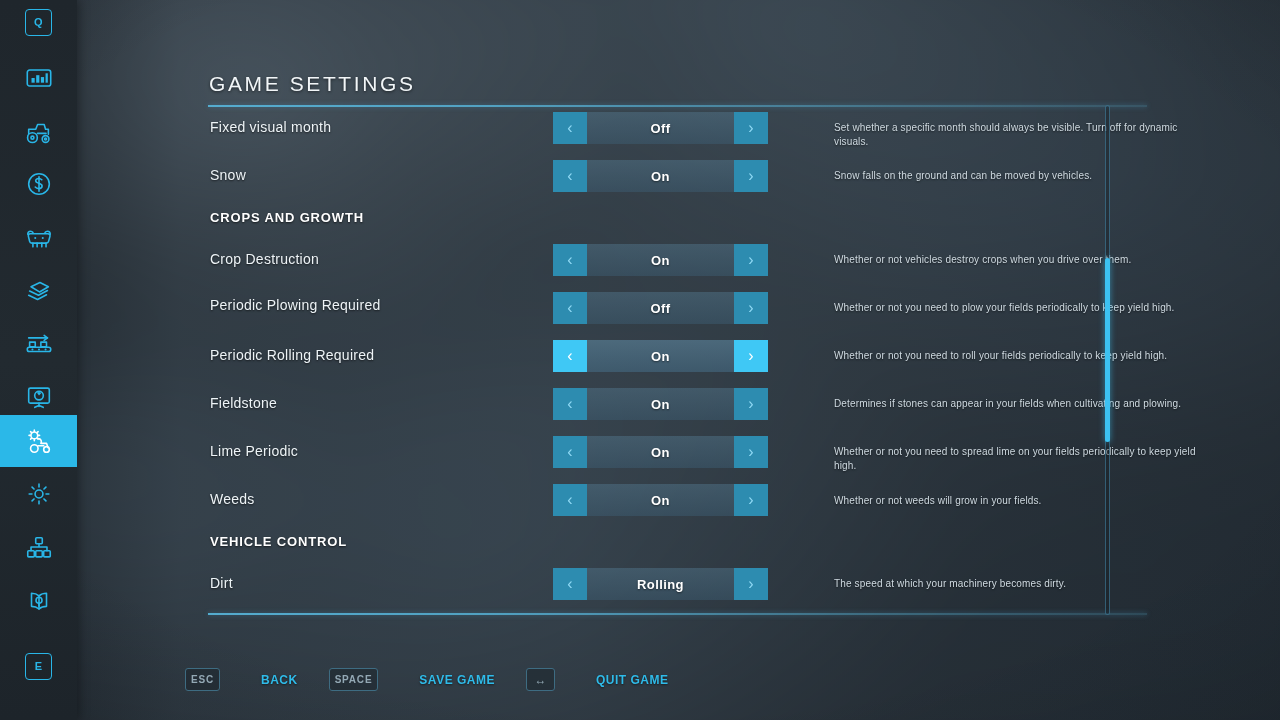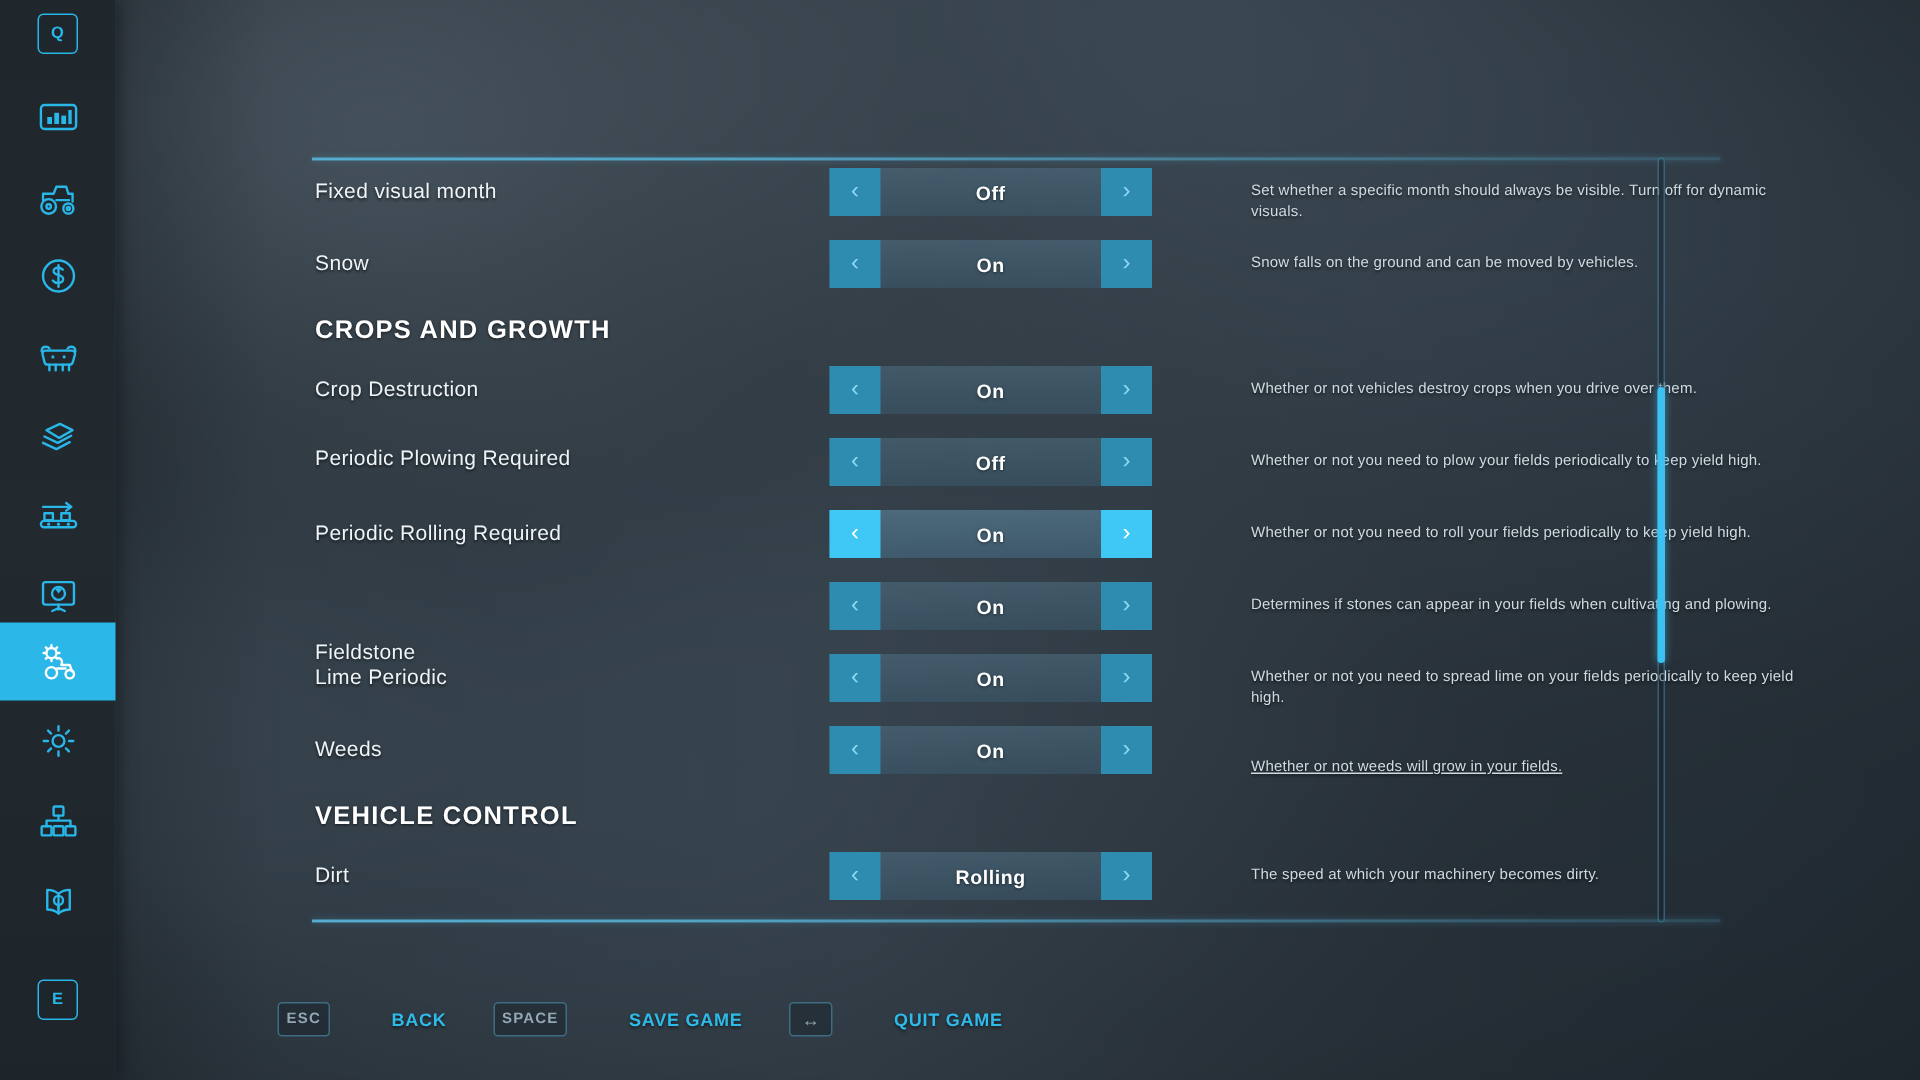--- a/index.html
+++ b/index.html
@@ -76,21 +76,21 @@
     overflow:hidden;
   }
 
   .row { position:absolute; left:0; width:1005px; }
   .row-label {
     position:absolute; left:2px; font-size:14px; color:#eef4f7; font-weight:400;
     letter-spacing:.25px; white-space:nowrap;
     text-shadow:0 1px 2px rgba(0,0,0,.6);
   }
   .section-head {
-    position:absolute; left:2px; font-size:17px; color:#ffffff; font-weight:bold;
+    position:absolute; left:2px; font-size:13px; color:#ffffff; font-weight:bold;
     letter-spacing:.85px; text-shadow:0 1px 2px rgba(0,0,0,.6);
   }
 
   
   .stepper {
     position:absolute; left:345px; width:215px; height:32px;
     display:flex; align-items:stretch;
     background:linear-gradient(180deg, rgba(86,126,150,.42), rgba(62,98,122,.42));
   }
   .stepper .arrow {
@@ -273,20 +273,21 @@
           <path d="M16 18.4v3"></path>
         </svg>
       </span>
     </div>
     <div class="side-item" style="position: absolute; top: 640px;">
       <div class="keycap">E</div>
     </div>
   </div>
 
 <div id="content">
+  <div id="page-title">GAME SETTINGS</div>
   <div class="divider" id="divider-top"></div>
   <div class="divider" id="divider-bottom"></div>
 
   <div id="list-area">
       <div class="row" style="top: 0px;">
         <div class="row-label" style="top: 11px;">Fixed visual month</div>
         <div class="stepper" style="top: 4px;">
           <div class="arrow">‹</div>
           <div class="val">Off</div>
           <div class="arrow">›</div>
@@ -326,21 +327,21 @@
       <div class="row" style="top: 0px;">
         <div class="row-label" style="top: 239px;">Periodic Rolling Required</div>
         <div class="stepper selected" style="top: 232px;">
           <div class="arrow">‹</div>
           <div class="val">On</div>
           <div class="arrow">›</div>
         </div>
         <div class="row-desc" style="top: 241px;">Whether or not you need to roll your fields periodically to keep yield high.</div>
       </div>
       <div class="row" style="top: 0px;">
-        <div class="row-label" style="top: 287px; margin-top: 31px;">Fieldstone</div>
+        <div class="row-label" style="top: 287px;">Fieldstone</div>
         <div class="stepper" style="top: 280px;">
           <div class="arrow">‹</div>
           <div class="val">On</div>
           <div class="arrow">›</div>
         </div>
         <div class="row-desc" style="top: 289px;">Determines if stones can appear in your fields when cultivating and plowing.</div>
       </div>
       <div class="row" style="top: 0px;">
         <div class="row-label" style="top: 335px;">Lime Periodic</div>
         <div class="stepper" style="top: 328px;">
@@ -350,21 +351,21 @@
         </div>
         <div class="row-desc" style="top: 337px;">Whether or not you need to spread lime on your fields periodically to keep yield high.</div>
       </div>
       <div class="row" style="top: 0px;">
         <div class="row-label" style="top: 383px;">Weeds</div>
         <div class="stepper" style="top: 376px;">
           <div class="arrow">‹</div>
           <div class="val">On</div>
           <div class="arrow">›</div>
         </div>
-        <div class="row-desc" style="top: 397px; text-decoration: underline;">Whether or not weeds will grow in your fields.</div>
+        <div class="row-desc" style="top: 386px;">Whether or not weeds will grow in your fields.</div>
       </div>
       <div class="row" style="top: 0px;">
         <div class="section-head" style="top: 426px;">VEHICLE CONTROL</div>
       </div>
       <div class="row" style="top: 0px;">
         <div class="row-label" style="top: 467px;">Dirt</div>
         <div class="stepper" style="top: 460px;">
           <div class="arrow">‹</div>
           <div class="val">Rolling</div>
           <div class="arrow">›</div>

